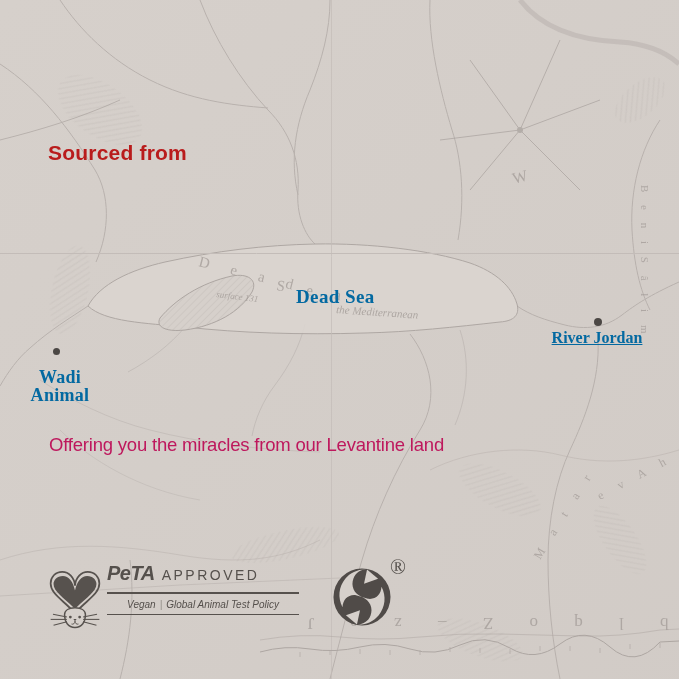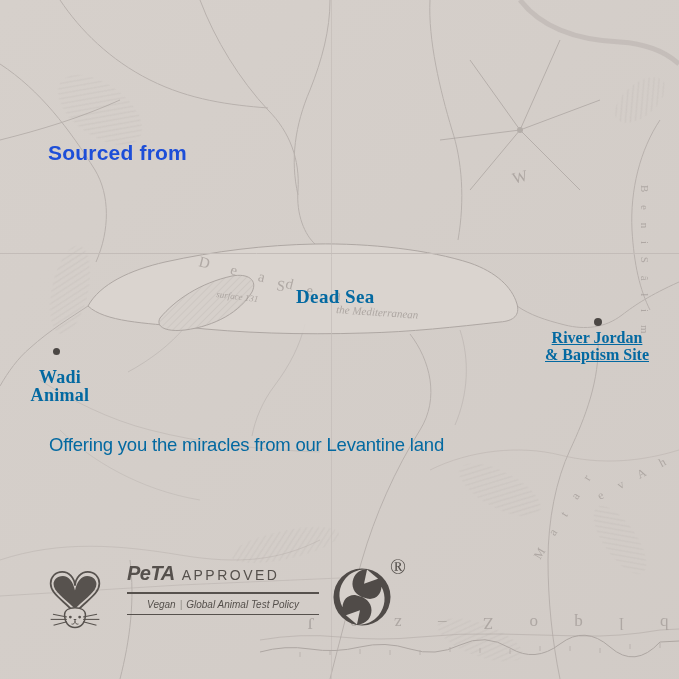--- a/index.html
+++ b/index.html
@@ -7,46 +7,46 @@
     position:relative;width:679px;height:679px;overflow:hidden;
     background:#d6d0cb;
     font-family:"Liberation Sans",sans-serif;
   }
   #map-svg{position:absolute;left:0;top:0;width:679px;height:679px;}
 
   
   .heading{
     position:absolute;left:48px;top:137px;
     font-size:21px;font-weight:bold;line-height:31px;
-    letter-spacing:.2px;color:#1d4ed8;
+    letter-spacing:.2px;color:#b91c1c;
   }
 
   
   .maplabel{
     position:absolute;color:#0369a1;
     font-family:"Liberation Serif",serif;font-weight:bold;
   }
   .deadsea{left:296px;top:286px;font-size:19px;letter-spacing:.4px;}
   .wadi{left:14px;top:368px;width:92px;text-align:center;font-size:18px;line-height:18px;letter-spacing:.3px;}
   .river{left:519px;top:330px;width:156px;text-align:center;font-size:16px;line-height:16.5px;font-weight:600;text-decoration:underline;}
   .locdot{position:absolute;border-radius:50%;background:#4b4744;}
   .dot-wadi{left:53px;top:348px;width:7px;height:7px;}
   .dot-river{left:594px;top:318px;width:8px;height:8px;}
 
   
   .body-copy{
     position:absolute;left:49px;top:431px;width:500px;
     font-size:18.5px;line-height:28.5px;letter-spacing:-.2px;
-    color:#0369a1;font-weight:400;
+    color:#be185d;font-weight:400;
   }
 
   
   .peta{position:absolute;left:46px;top:562px;width:260px;}
   .peta-bunny{position:absolute;left:0;top:4px;width:58px;height:72px;}
-  .peta-text{position:absolute;left:61px;top:0;width:192px;margin-left:20px;}
+  .peta-text{position:absolute;left:61px;top:0;width:192px;}
   .peta-brandrow{display:flex;align-items:baseline;gap:7px;white-space:nowrap;color:#55504c;}
   .peta-brand{font-family:"Liberation Sans",sans-serif;font-style:italic;font-weight:800;font-size:20px;letter-spacing:-.5px;}
   .peta-approved{font-family:Liberation Sans, sans-serif;font-size:14px;letter-spacing:2.5px;}
   .peta-rule{height:1.5px;background:#56514d;margin:0;border:0;width:192px;}
   .rule1{margin-top:7px;}
   .rule2{margin-top:4px;}
   .peta-sub{
     margin-top:5px;white-space:nowrap;color:#55504c;
     font-family:Liberation Sans, sans-serif;font-style:italic;font-size:10px;text-align:center;
   }
@@ -181,21 +181,20 @@
 
   <span class="locdot dot-wadi"></span>
   <div class="maplabel wadi">
     <div>Wadi</div>
     <div>Animal</div>
   </div>
 
   <span class="locdot dot-river"></span>
   <div class="maplabel river">
     <div>River Jordan</div>
-    <div>&amp; Baptism Site</div>
   </div>
 
   <div class="body-copy">
     <div>Offering you the miracles from our Levantine land</div>
   </div>
 
   <div class="peta">
     <svg class="peta-bunny" viewBox="0 0 100 124">
       <g fill="none" stroke="#57524e">
         <path stroke-width="3" d="M50 34 C49 19 39 10 28 10 C16 10 8 19 8 30 C8 47 27 57 46 77 L50 81 L54 77 C73 57 92 47 92 30 C92 19 84 10 72 10 C61 10 51 19 50 34 Z"></path>

